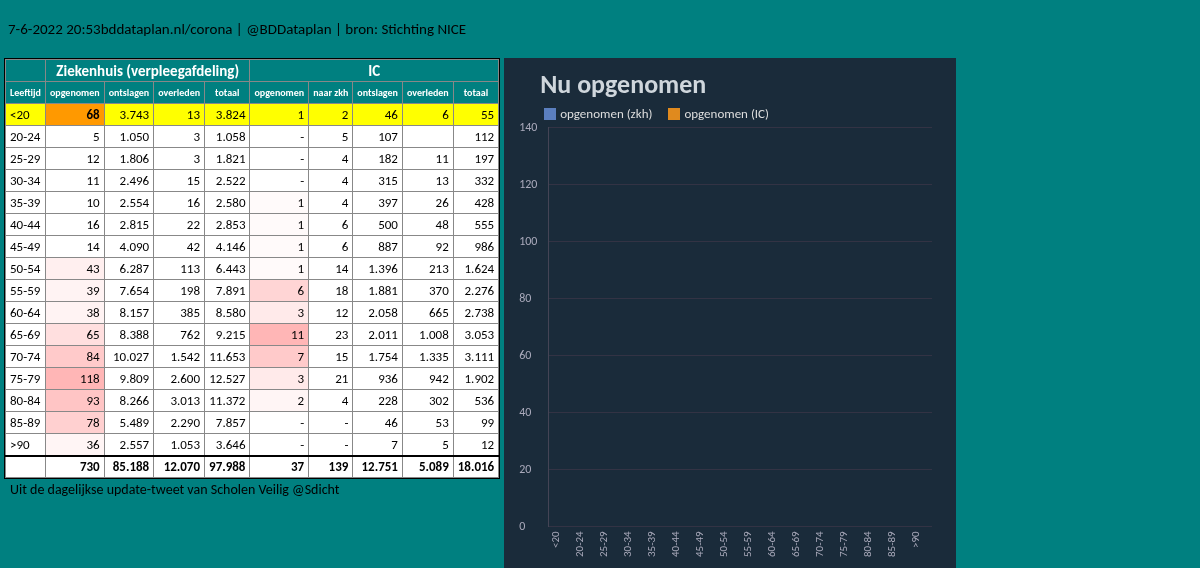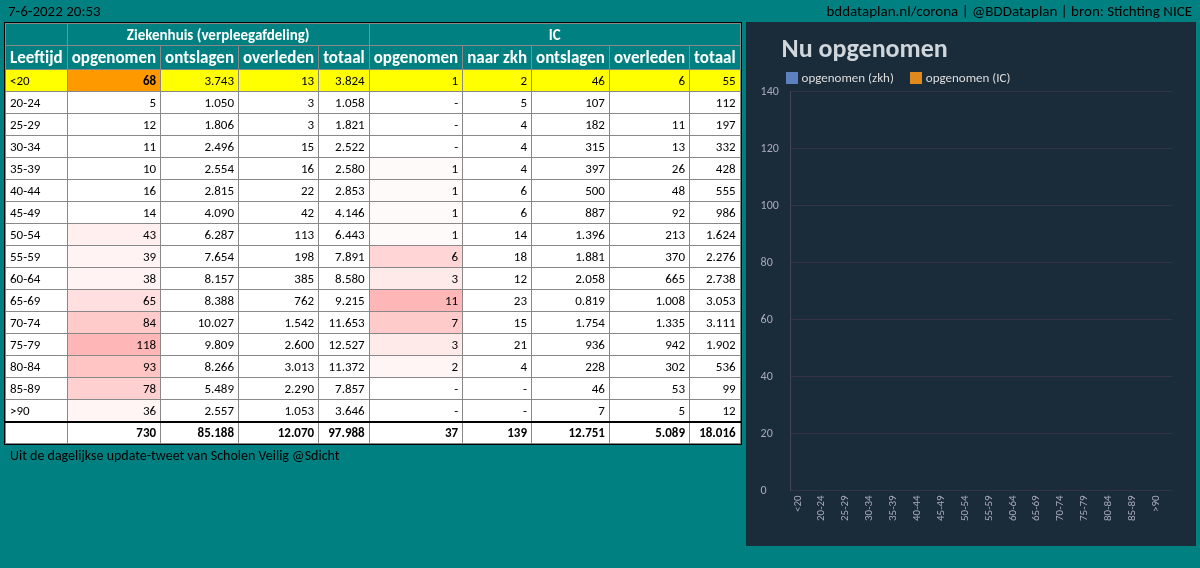--- a/index.html
+++ b/index.html
@@ -7,22 +7,22 @@
     background: #008080;
     font-family: Calibri, Arial, sans-serif;
     font-size: 14px;
     width: 1200px;
     height: 568px;
     overflow: hidden;
     position: relative;
   }
   .header-bar {
     display: flex;
-    justify-content: space-between;
-    padding: 2px 8px;
+    justify-content: flex-start;
+    padding: 20px 8px;
     color: #000;
     font-size: 15px;
   }
   .main {
     display: flex;
     gap: 4px;
     padding: 0 4px;
   }
   .table-wrap {
     background: #fff;
@@ -45,21 +45,21 @@
     color: #fff;
     font-weight: bold;
     text-align: center;
     font-size: 15px;
   }
   .col-head th {
     background: #008080;
     color: #fff;
     font-weight: bold;
     text-align: center;
-    font-size: 17px;
+    font-size: 10px;
   }
   .col-head th.leeftijd { text-align: left; }
   td.age { text-align: left; font-weight: normal; }
   tr.total td { font-weight: bold; border-top: 2px solid #000; }
   tr.highlight td { background: #ffff00; }
   tr.highlight td.opg-zkh { background: #ff9900; font-weight: bold; text-align: right; }
   .footer-note {
     color: #000;
     font-size: 14px;
     padding: 2px 6px;
@@ -245,21 +245,21 @@
     <td>2.738</td>
   </tr>
             <tr class="">
     <td class="age">65-69</td>
     <td class="opg-zkh" style="background:rgba(255,80,80,0.18);">65</td>
     <td>8.388</td>
     <td>762</td>
     <td>9.215</td>
     <td style="background:rgba(255,80,80,0.42);">11</td>
     <td>23</td>
-    <td>0.819</td>
+    <td>2.011</td>
     <td>1.008</td>
     <td>3.053</td>
   </tr>
             <tr class="">
     <td class="age">70-74</td>
     <td class="opg-zkh" style="background:rgba(255,80,80,0.3);">84</td>
     <td>10.027</td>
     <td>1.542</td>
     <td>11.653</td>
     <td style="background:rgba(255,80,80,0.3);">7</td>

